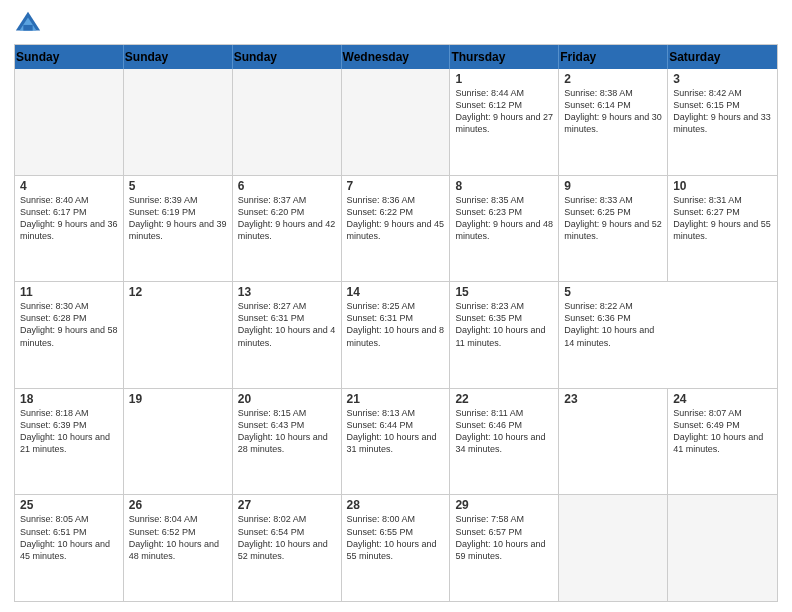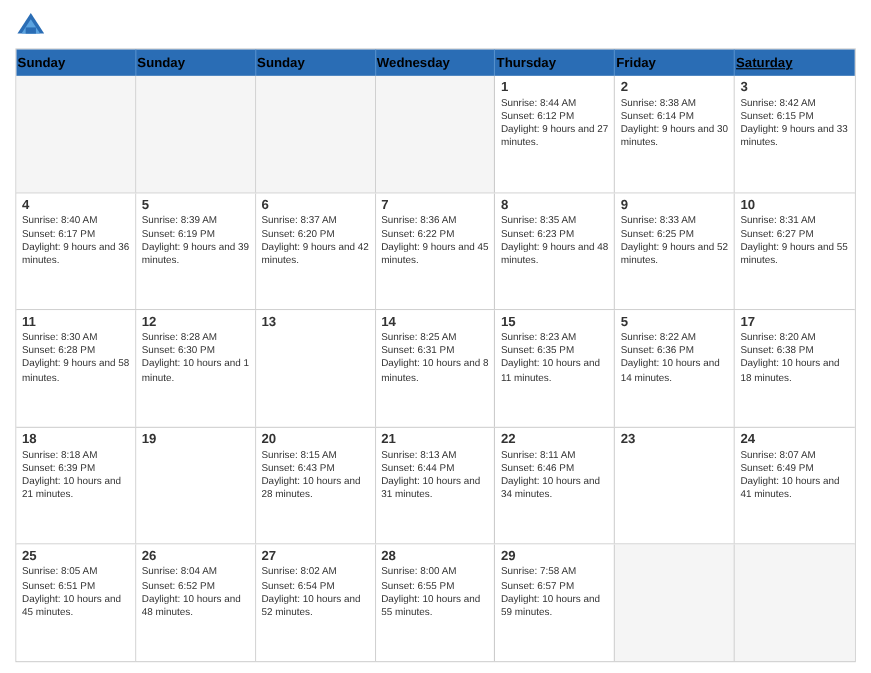--- a/index.html
+++ b/index.html
@@ -73,21 +73,20 @@
     .cal-header-cell {
       color: #000000;
       font-size: 12px;
       font-weight: bold;
       padding: 5px 1px;
       border-right: 1px solid #5590cc;
       text-align: left;
     }
     .cal-header-cell:last-child {
       border-right: none;
-      text-decoration: underline;
     }
     .cal-body {
       display: flex;
       flex-direction: column;
       flex: 1;
     }
     .cal-row {
       display: grid;
       grid-template-columns: repeat(7, 1fr);
       flex: 1;
@@ -226,50 +225,44 @@
         </div>
         <div class="cal-row">
           <div class="cal-cell">
             <span class="day-number">11</span>
             <div class="cell-info">Sunrise: 8:30 AM
 Sunset: 6:28 PM
 Daylight: 9 hours and 58 minutes.</div>
           </div>
           <div class="cal-cell">
             <span class="day-number">12</span>
-            <div class="cell-info">Sunrise: 8:28 AM
-Sunset: 6:30 PM
-Daylight: 10 hours and 1 minute.</div>
           </div>
           <div class="cal-cell">
             <span class="day-number">13</span>
+            <div class="cell-info">Sunrise: 8:27 AM
+Sunset: 6:31 PM
+Daylight: 10 hours and 4 minutes.</div>
           </div>
           <div class="cal-cell">
             <span class="day-number">14</span>
             <div class="cell-info">Sunrise: 8:25 AM
 Sunset: 6:31 PM
 Daylight: 10 hours and 8 minutes.</div>
           </div>
           <div class="cal-cell">
             <span class="day-number">15</span>
             <div class="cell-info">Sunrise: 8:23 AM
 Sunset: 6:35 PM
 Daylight: 10 hours and 11 minutes.</div>
           </div>
           <div class="cal-cell">
             <span class="day-number">5</span>
             <div class="cell-info">Sunrise: 8:22 AM
 Sunset: 6:36 PM
 Daylight: 10 hours and 14 minutes.</div>
-          </div>
-          <div class="cal-cell">
-            <span class="day-number">17</span>
-            <div class="cell-info">Sunrise: 8:20 AM
-Sunset: 6:38 PM
-Daylight: 10 hours and 18 minutes.</div>
           </div>
         </div>
         <div class="cal-row">
           <div class="cal-cell">
             <span class="day-number">18</span>
             <div class="cell-info">Sunrise: 8:18 AM
 Sunset: 6:39 PM
 Daylight: 10 hours and 21 minutes.</div>
           </div>
           <div class="cal-cell">

